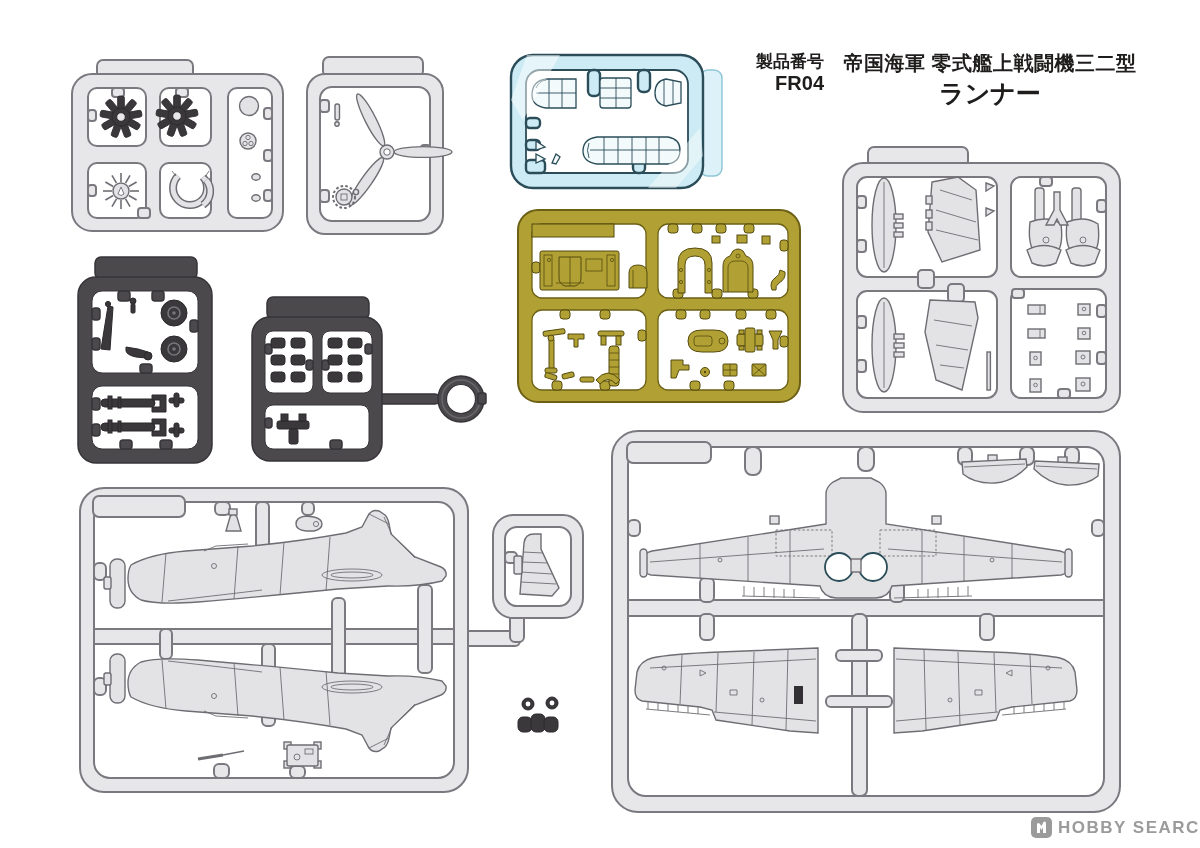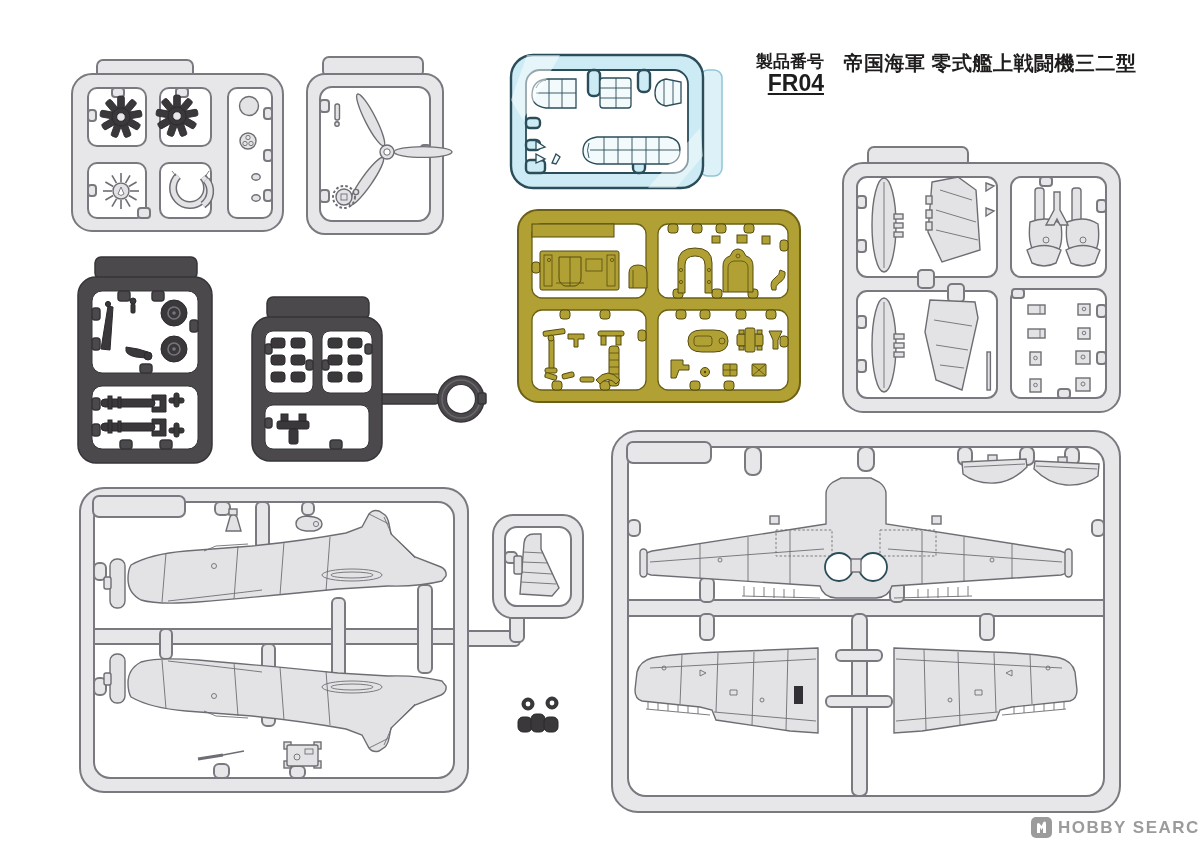--- a/index.html
+++ b/index.html
@@ -23,21 +23,21 @@
   .oll{stroke:#554b0e;stroke-width:0.8;fill:none;}
   
   .cl{fill:#cdebf4;stroke:#2a4d59;stroke-width:2.4;}
   .cli{fill:#ffffff;stroke:#2a4d59;stroke-width:1.8;}
   .clp{fill:#f2fafc;stroke:#2a4d59;stroke-width:1.3;}
   .cll{stroke:#2a4d59;stroke-width:0.9;fill:none;}
 
   .hdr{position:absolute;top:48px;left:738px;color:#1f1c1c;}
   .prodno{position:absolute;top:4px;left:0;width:86px;text-align:right;font-weight:bold;}
   .prodno .l1{display:block;font-size:17px;line-height:20px;}
-  .prodno .l2{display:block;font-size:23px;line-height:23px;text-decoration:underline;}
+  .prodno .l2{display:block;font-size:20px;line-height:23px;}
   .title{position:absolute;top:0;left:92px;width:320px;text-align:center;font-weight:bold;white-space:nowrap;}
   .title .t1{display:block;font-size:20px;line-height:30px;letter-spacing:0.5px;}
   .title .t2{display:block;font-size:25px;line-height:30px;}
 
   .wm{position:absolute;left:1031px;top:817px;display:flex;align-items:center;gap:6px;color:#9b9b9b;}
   .wm-logo{width:21px;height:21px;background:#9b9b9b;border-radius:5px;position:relative;flex:0 0 auto;}
   .wm-logo svg{position:absolute;inset:0;}
   .wm-text{font-size:17px;font-weight:bold;letter-spacing:1.5px;white-space:nowrap;}
 </style>
 </head>
@@ -675,20 +675,21 @@
 </svg>
 
 
 <div class="hdr">
   <div class="prodno">
     <span class="l1">製品番号</span>
     <span class="l2">FR04</span>
   </div>
   <div class="title">
     <span class="t1">帝国海軍 零式艦上戦闘機三二型</span>
+    <span class="t2">ランナー</span>
   </div>
 </div>
 
 
 <div class="wm">
   <span class="wm-logo">
     <svg viewBox="0 0 21 21" width="21" height="21">
       <path d="M6,16 L6,8 Q6,5 8.5,6.5 L10.5,9 L12.5,5 Q15,3.5 15,7 L15,16 L12,16 L12,10.5 L10.5,13 L9,10.5 L9,16 Z" fill="#ffffff"></path>
     </svg>
   </span>

